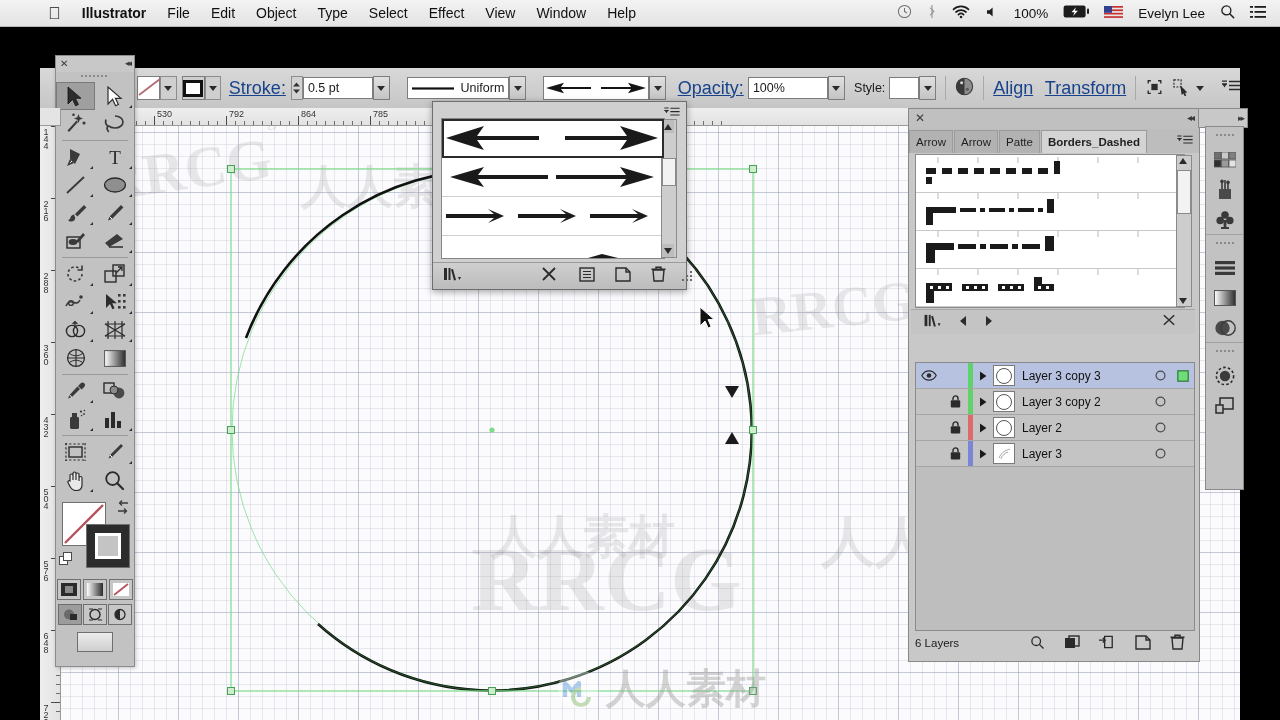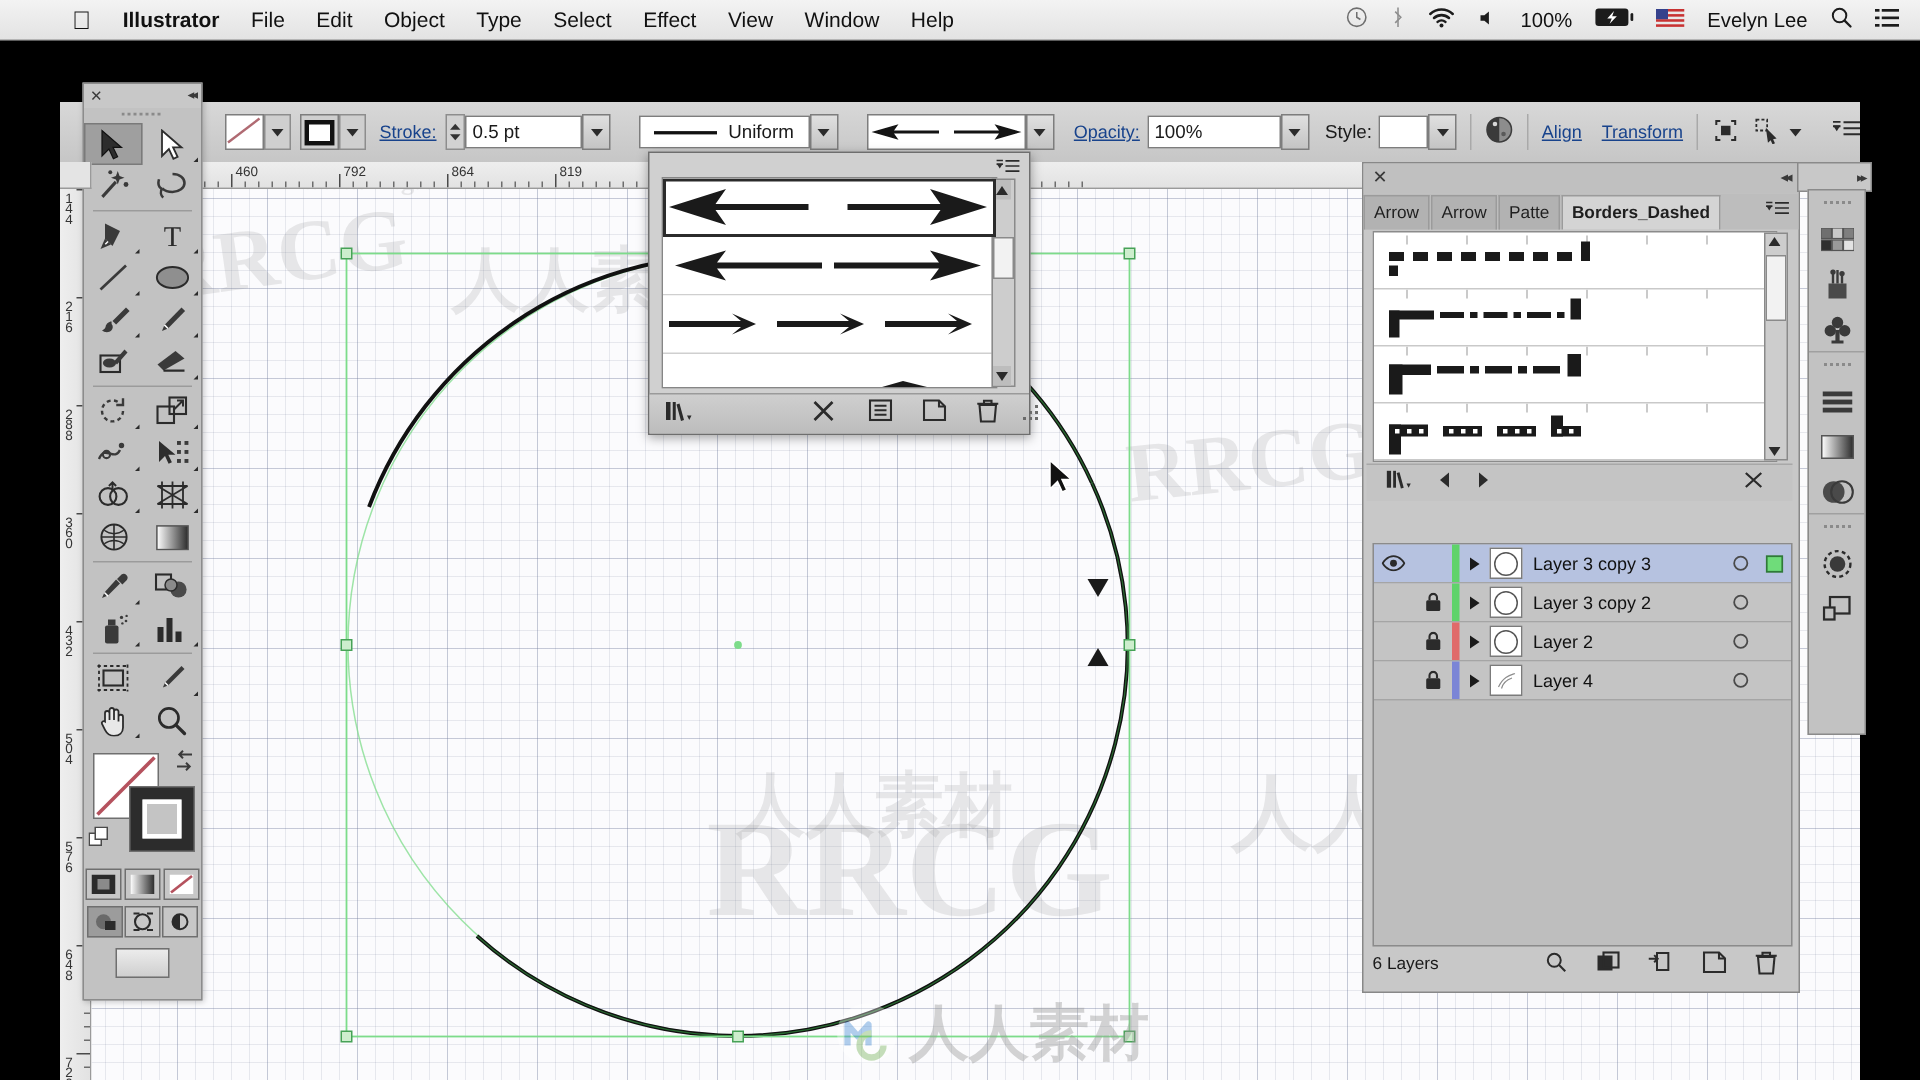--- a/index.html
+++ b/index.html
@@ -46,21 +46,21 @@
     background:linear-gradient(#d8d8d8,#c6c6c6);border-bottom:1px solid #8b8b8b;
     display:flex;align-items:center;font-size:12.5px;color:#1a1a1a;}
   .sep{width:1px;height:24px;background:#a9a9a9;margin:0 9px;}
   .swatch-box{width:26px;height:22px;background:#fff;border:1px solid #7d7d7d;position:relative;}
   .swatch-box .slash{position:absolute;left:-1px;top:-1px;width:26px;height:22px;}
   .mini-dd{width:17px;height:22px;background:#cfcfcf;border:1px solid #8d8d8d;
     display:flex;align-items:center;justify-content:center;}
   .stroke-sq{width:26px;height:22px;background:#cfcfcf;border:1px solid #7d7d7d;
     display:flex;align-items:center;justify-content:center;}
   .stroke-sq b{width:14px;height:11px;border:3px solid #111;background:#fff;display:block;}
-  .lbl-link{color:#18438c;text-decoration:underline;font-size:12px;}
+  .lbl-link{color:#18438c;text-decoration:underline;font-size:18px;}
   .spinner{width:12px;height:22px;display:flex;flex-direction:column;justify-content:center;gap:2px;
     background:#d2d2d2;border:1px solid #8d8d8d;align-items:center;}
   .field{height:20px;background:#fff;border:1px solid #7d7d7d;display:flex;align-items:center;
     padding:0 4px;font-size:12.5px;}
   .dd-btn{width:18px;height:22px;background:linear-gradient(#e0e0e0,#c4c4c4);border:1px solid #7d7d7d;
     display:flex;align-items:center;justify-content:center;}
   .arrow-preview{width:110px;height:22px;background:#fff;border:1px solid #7d7d7d;
     display:flex;align-items:center;justify-content:center;}
 
   
@@ -390,21 +390,21 @@
         <div class="rtickM" style="left: 22px;"></div>
         <div class="rnum" style="left: 25px;">648</div>
         <div class="rtick" style="left: 31px;"></div>
         <div class="rtick" style="left: 40px;"></div>
         <div class="rtick" style="left: 49px;"></div>
         <div class="rtick" style="left: 58px;"></div>
         <div class="rtick" style="left: 67px;"></div>
         <div class="rtick" style="left: 76px;"></div>
         <div class="rtick" style="left: 85px;"></div>
         <div class="rtickM" style="left: 94px;"></div>
-        <div class="rnum" style="left: 97px;">460</div>
+        <div class="rnum" style="left: 97px;">530</div>
         <div class="rtick" style="left: 103px;"></div>
         <div class="rtick" style="left: 112px;"></div>
         <div class="rtick" style="left: 121px;"></div>
         <div class="rtick" style="left: 130px;"></div>
         <div class="rtick" style="left: 139px;"></div>
         <div class="rtick" style="left: 148px;"></div>
         <div class="rtick" style="left: 157px;"></div>
         <div class="rtickM" style="left: 166px;"></div>
         <div class="rnum" style="left: 169px;">792</div>
         <div class="rtick" style="left: 175px;"></div>
@@ -417,21 +417,21 @@
         <div class="rtickM" style="left: 238px;"></div>
         <div class="rnum" style="left: 241px;">864</div>
         <div class="rtick" style="left: 247px;"></div>
         <div class="rtick" style="left: 256px;"></div>
         <div class="rtick" style="left: 265px;"></div>
         <div class="rtick" style="left: 274px;"></div>
         <div class="rtick" style="left: 283px;"></div>
         <div class="rtick" style="left: 292px;"></div>
         <div class="rtick" style="left: 301px;"></div>
         <div class="rtickM" style="left: 310px;"></div>
-        <div class="rnum" style="left: 313px;">819</div>
+        <div class="rnum" style="left: 313px;">785</div>
         <div class="rtick" style="left: 319px;"></div>
         <div class="rtick" style="left: 328px;"></div>
         <div class="rtick" style="left: 337px;"></div>
         <div class="rtick" style="left: 346px;"></div>
         <div class="rtick" style="left: 355px;"></div>
         <div class="rtick" style="left: 364px;"></div>
         <div class="rtick" style="left: 373px;"></div>
         <div class="rtickM" style="left: 382px;"></div>
         <div class="rnum" style="left: 385px;">296</div>
         <div class="rtick" style="left: 391px;"></div>
@@ -969,21 +969,21 @@
             </svg>
           </span>
           <span class="l-thumb">
             <svg width="15" height="14" viewBox="0 0 15 14">
               <g stroke="#8d8d8d" stroke-width="0.8" fill="none">
                 <path d="M2 11c3-7 8-8 11-9"></path>
                 <path d="M4 12c1-4 4-6 7-7"></path>
               </g>
             </svg>
           </span>
-          <span class="l-name">Layer 4</span>
+          <span class="l-name">Layer 3</span>
           <span class="l-target">
             <svg width="11" height="11" viewBox="0 0 11 11">
               <circle cx="5.5" cy="5.5" r="4.4" fill="none" stroke="#4a4a4a" stroke-width="1.2"></circle>
             </svg>
           </span>
           <span class="l-sel"></span>
         </div>
       </div>
 
     <div class="lyr-foot">

